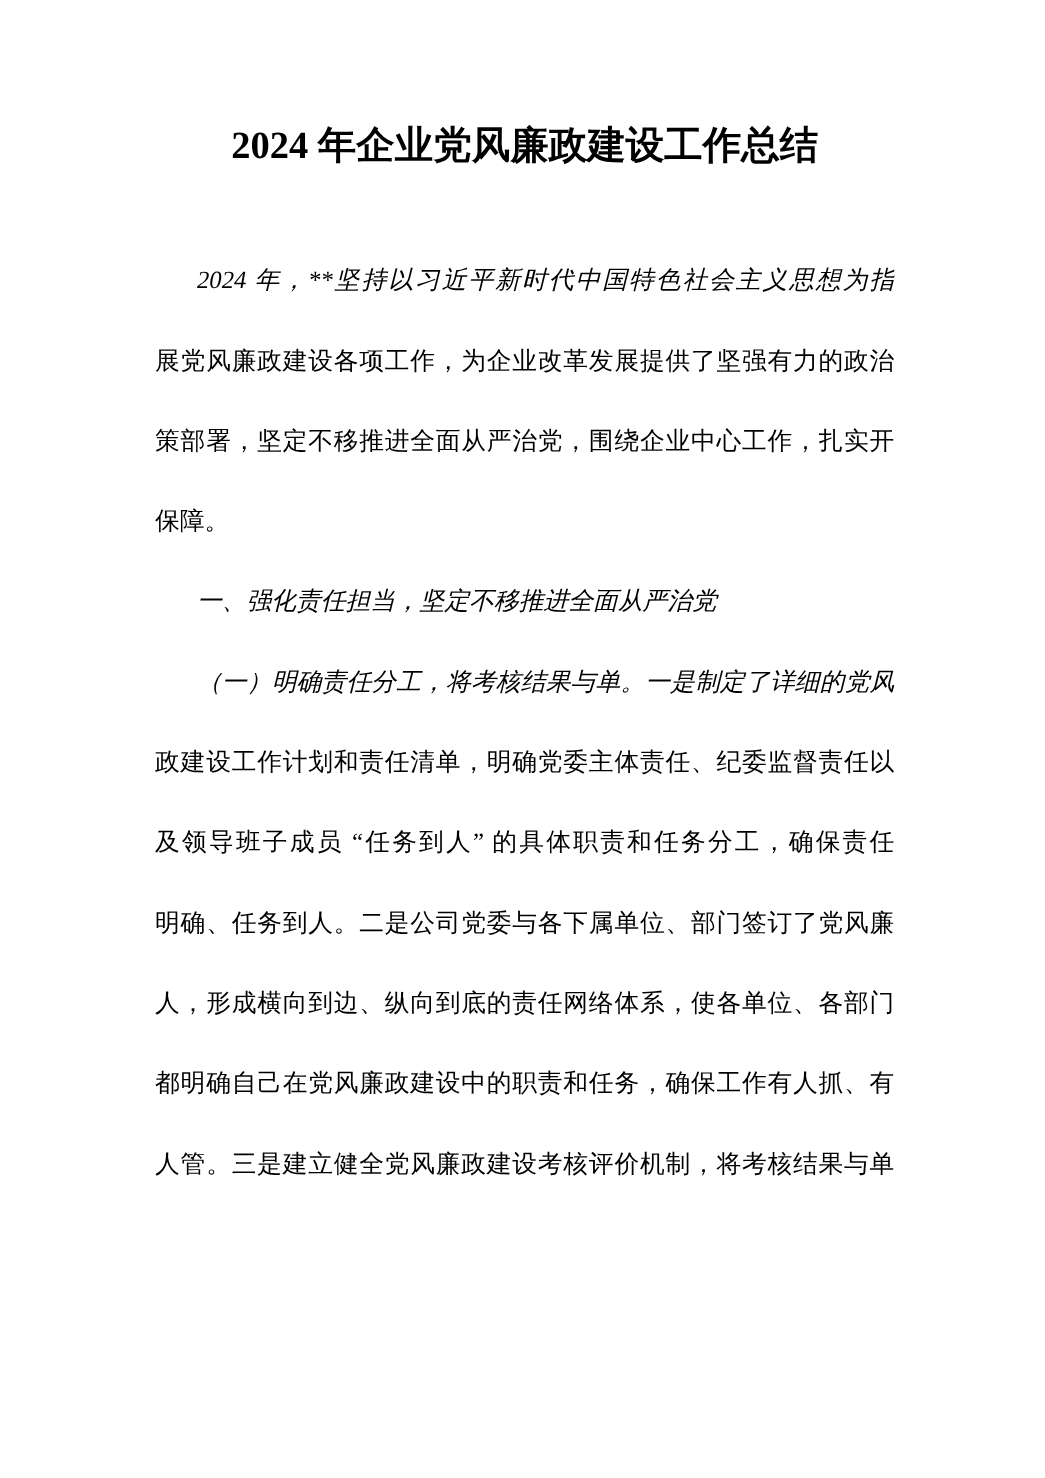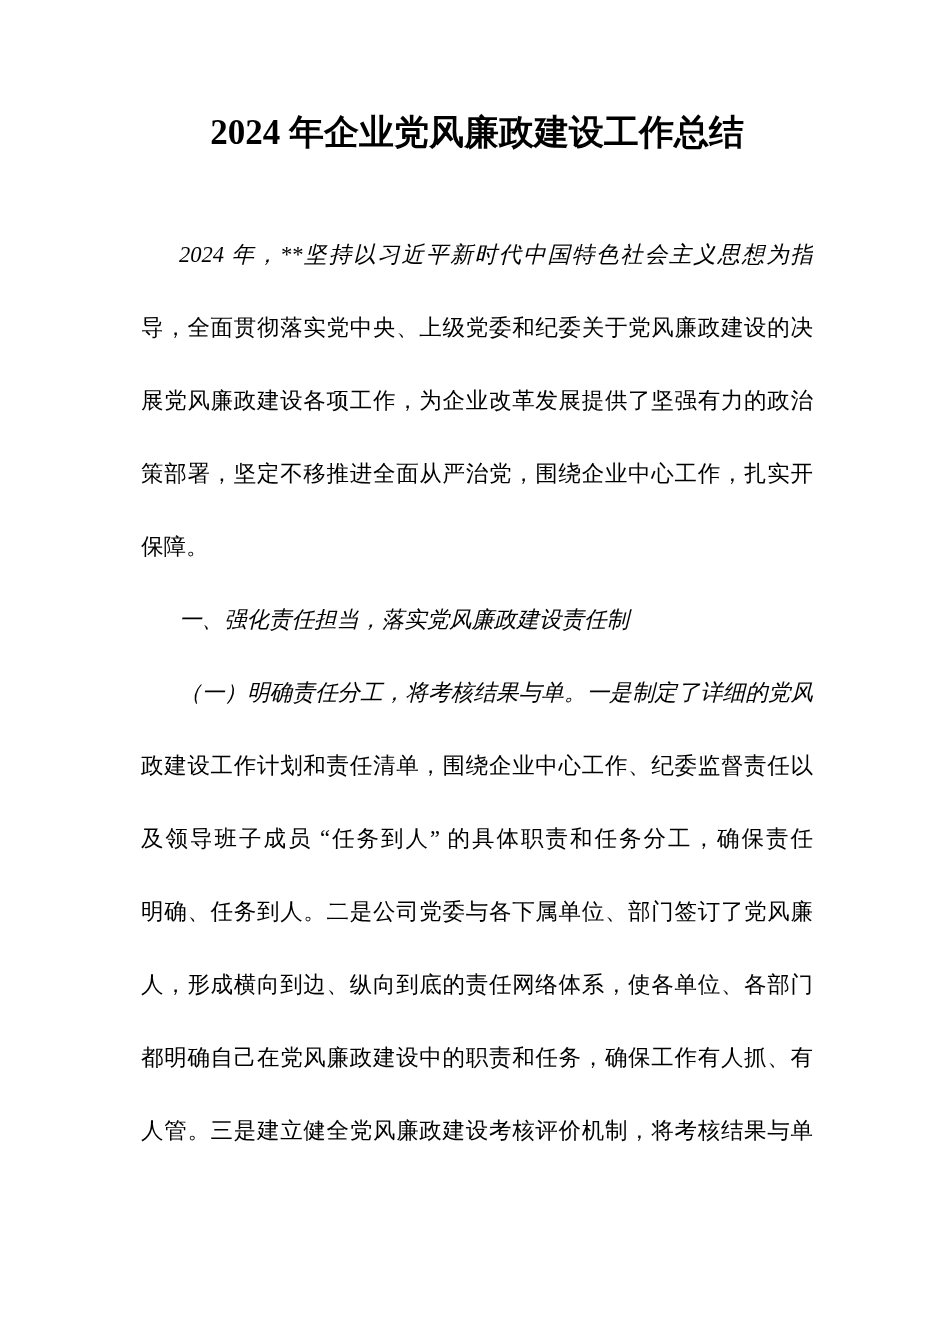--- a/index.html
+++ b/index.html
@@ -50,27 +50,26 @@
   }
 </style>
 </head>
 <body>
 
 <div class="page">
   <div class="content">
     <h1 class="doc-title">2024 年企业党风廉政建设工作总结</h1>
     <div class="doc-body" id="doc-body">
         <div class="line first">2024 年，**坚持以习近平新时代中国特色社会主义思想为指</div>
-        <div class="line">导，全面贯彻落实党中央、上级党委和纪委关于党风廉政建设的决</div>
         <div class="line">展党风廉政建设各项工作，为企业改革发展提供了坚强有力的政治</div>
         <div class="line">策部署，坚定不移推进全面从严治党，围绕企业中心工作，扎实开</div>
         <div class="line end">保障。</div>
-        <div class="line first end">一、强化责任担当，落实党风廉政建设责任制</div>
+        <div class="line first end">一、强化责任担当，坚定不移推进全面从严治党</div>
         <div class="line first">（一）明确责任分工，将考核结果与单。一是制定了详细的党风廉</div>
-        <div class="line">政建设工作计划和责任清单，围绕企业中心工作、纪委监督责任以</div>
+        <div class="line">政建设工作计划和责任清单，明确党委主体责任、纪委监督责任以</div>
         <div class="line">及领导班子成员 “任务到人” 的具体职责和任务分工，确保责任</div>
         <div class="line">明确、任务到人。二是公司党委与各下属单位、部门签订了党风廉</div>
         <div class="line">人，形成横向到边、纵向到底的责任网络体系，使各单位、各部门</div>
         <div class="line">都明确自己在党风廉政建设中的职责和任务，确保工作有人抓、有</div>
         <div class="line">人管。三是建立健全党风廉政建设考核评价机制，将考核结果与单</div>
       </div>
   </div>
 </div>
 
 </body></html>

